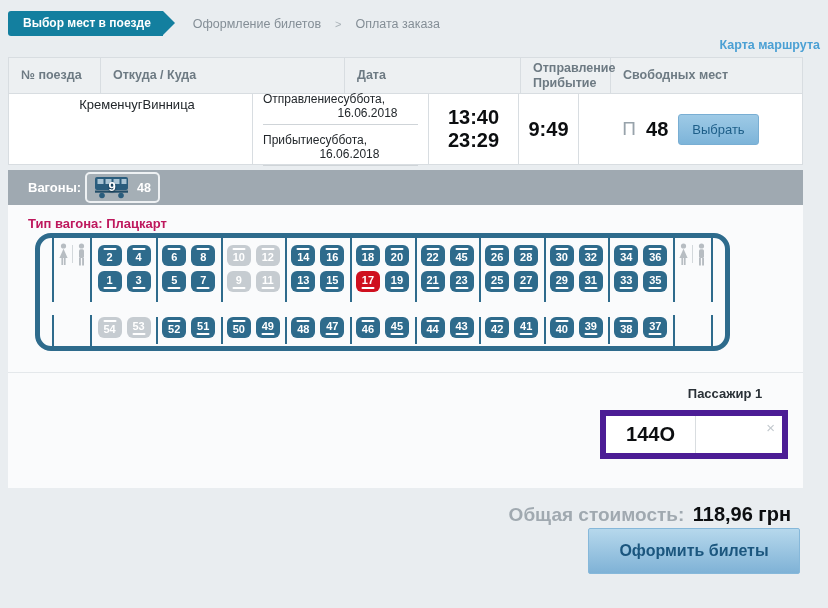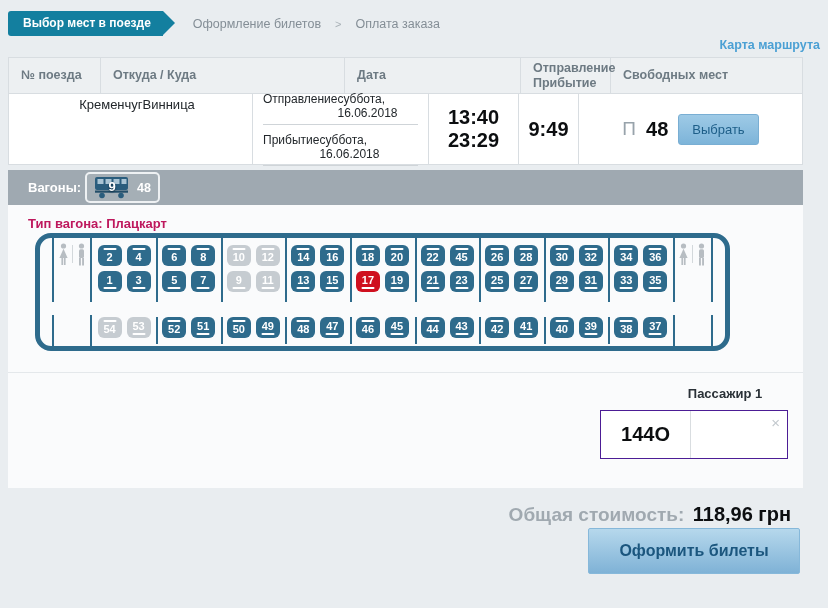--- a/index.html
+++ b/index.html
@@ -69,21 +69,21 @@
   .seat.upper{padding-top:3px}
   .seat.lower{padding-bottom:3px}
   .seat.upper::before{content:"";position:absolute;top:3px;left:50%;transform:translateX(-50%);width:13px;height:2px;background:#fff;border-radius:1px}
   .seat.lower::after{content:"";position:absolute;bottom:3px;left:50%;transform:translateX(-50%);width:13px;height:2px;background:#fff;border-radius:1px}
   .seat.occupied{background:var(--seat-occupied,#c6ccd1);cursor:default}
   .seat.selected{background:var(--seat-selected,#cf101f)}
 
   .panel-sep{position:absolute;top:167px;left:0;right:0;border-top:1px solid #e4e8eb}
   .passenger{position:absolute;top:181px;right:15px;width:188px}
   .passenger-title{text-align:center;padding-left:62px;font-weight:bold;font-size:13px;color:#2a3137}
-  .passenger-box{margin-top:9px;display:flex;border:1px solid #4c1d95;background:#fff;height:49px;position:relative}
+  .passenger-box{margin-top:9px;display:flex;border:6px solid #4c1d95;background:#fff;height:49px;position:relative}
   .p-train{width:90px;border-right:1px solid #d9dde0;display:flex;align-items:center;justify-content:center;font-size:20px;font-weight:bold;color:#0c0e10}
   .p-details{flex:1;padding:7px 0 0 12px;font-size:13px;color:#8a939b;line-height:17px}
   .p-close{position:absolute;top:4px;right:7px;color:#c3c9ce;font-size:15px;line-height:1;cursor:pointer}
 
   
   .total-row{position:absolute;top:503px;left:8px;width:795px;text-align:right;padding-right:12px}
   .total-label{font-size:19px;font-weight:bold;color:#a0a9b0;vertical-align:baseline}
   .total-value{font-size:20px;font-weight:bold;color:#0c0e10;margin-left:4px}
   .submit{position:absolute;top:528px;left:588px;width:212px;height:46px;background:linear-gradient(#b6d8ec,#7fb2d6);
     border:1px solid #86b8da;border-radius:2px;color:#1b567e;font-size:16px;font-weight:bold;font-family:inherit;cursor:pointer}

